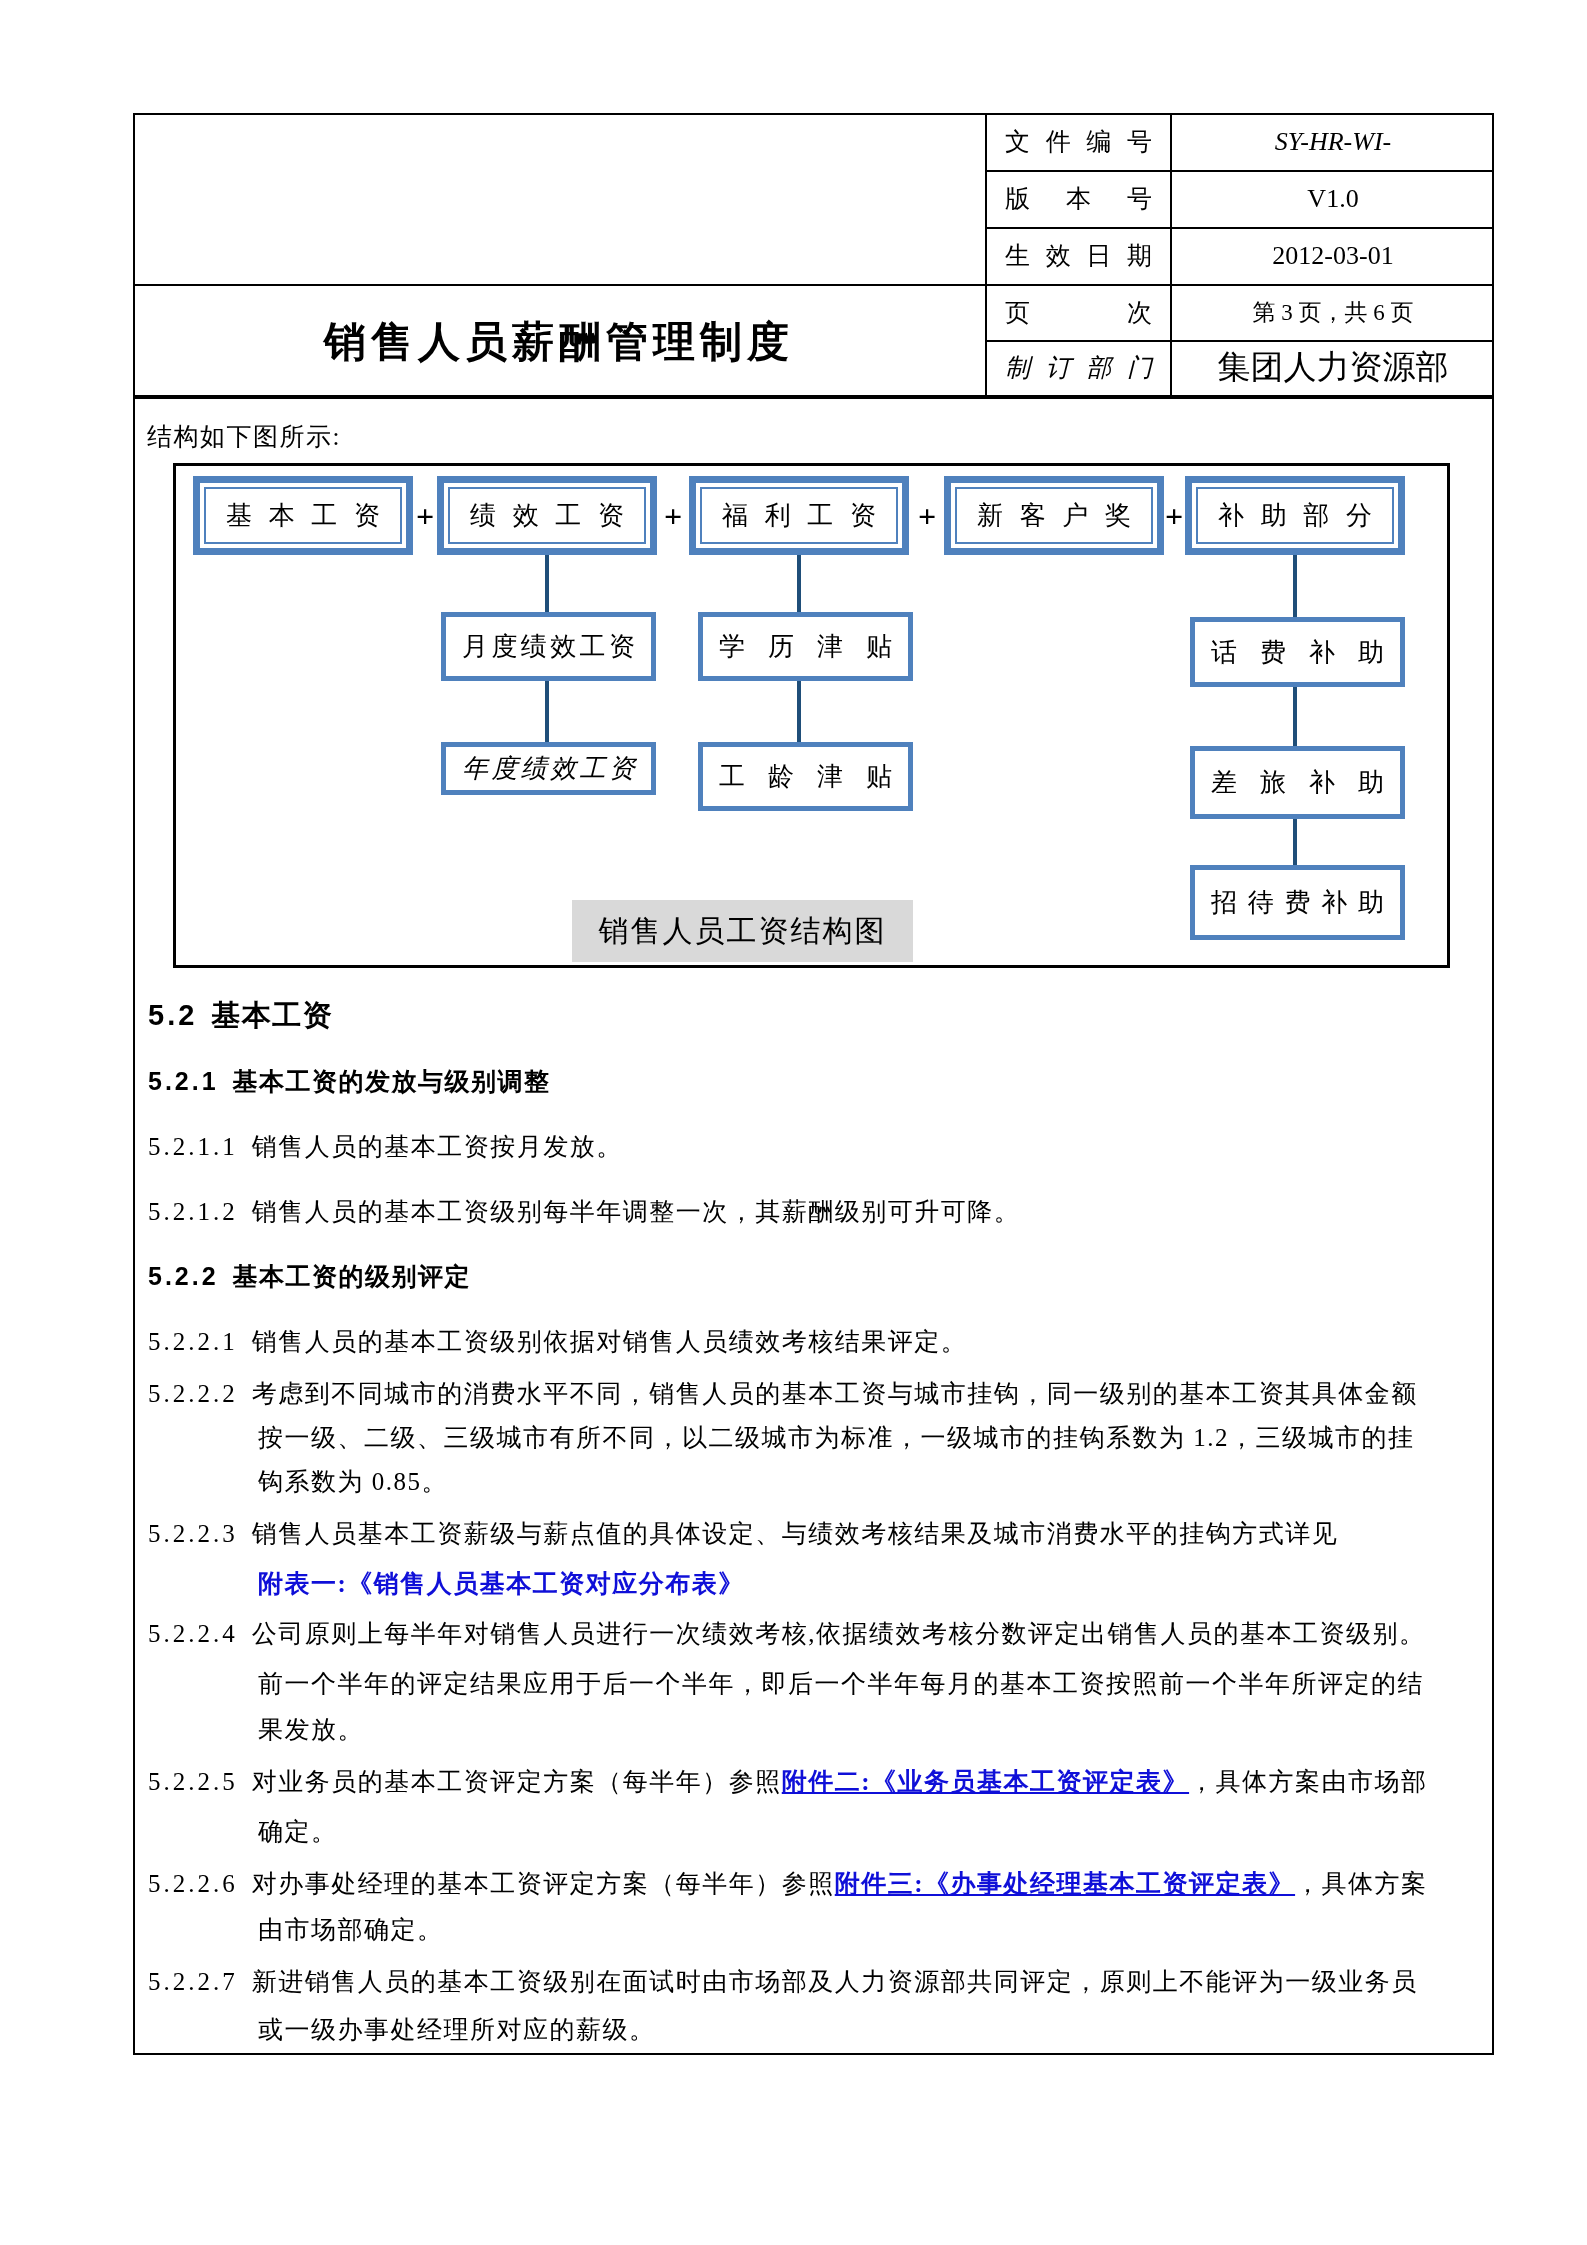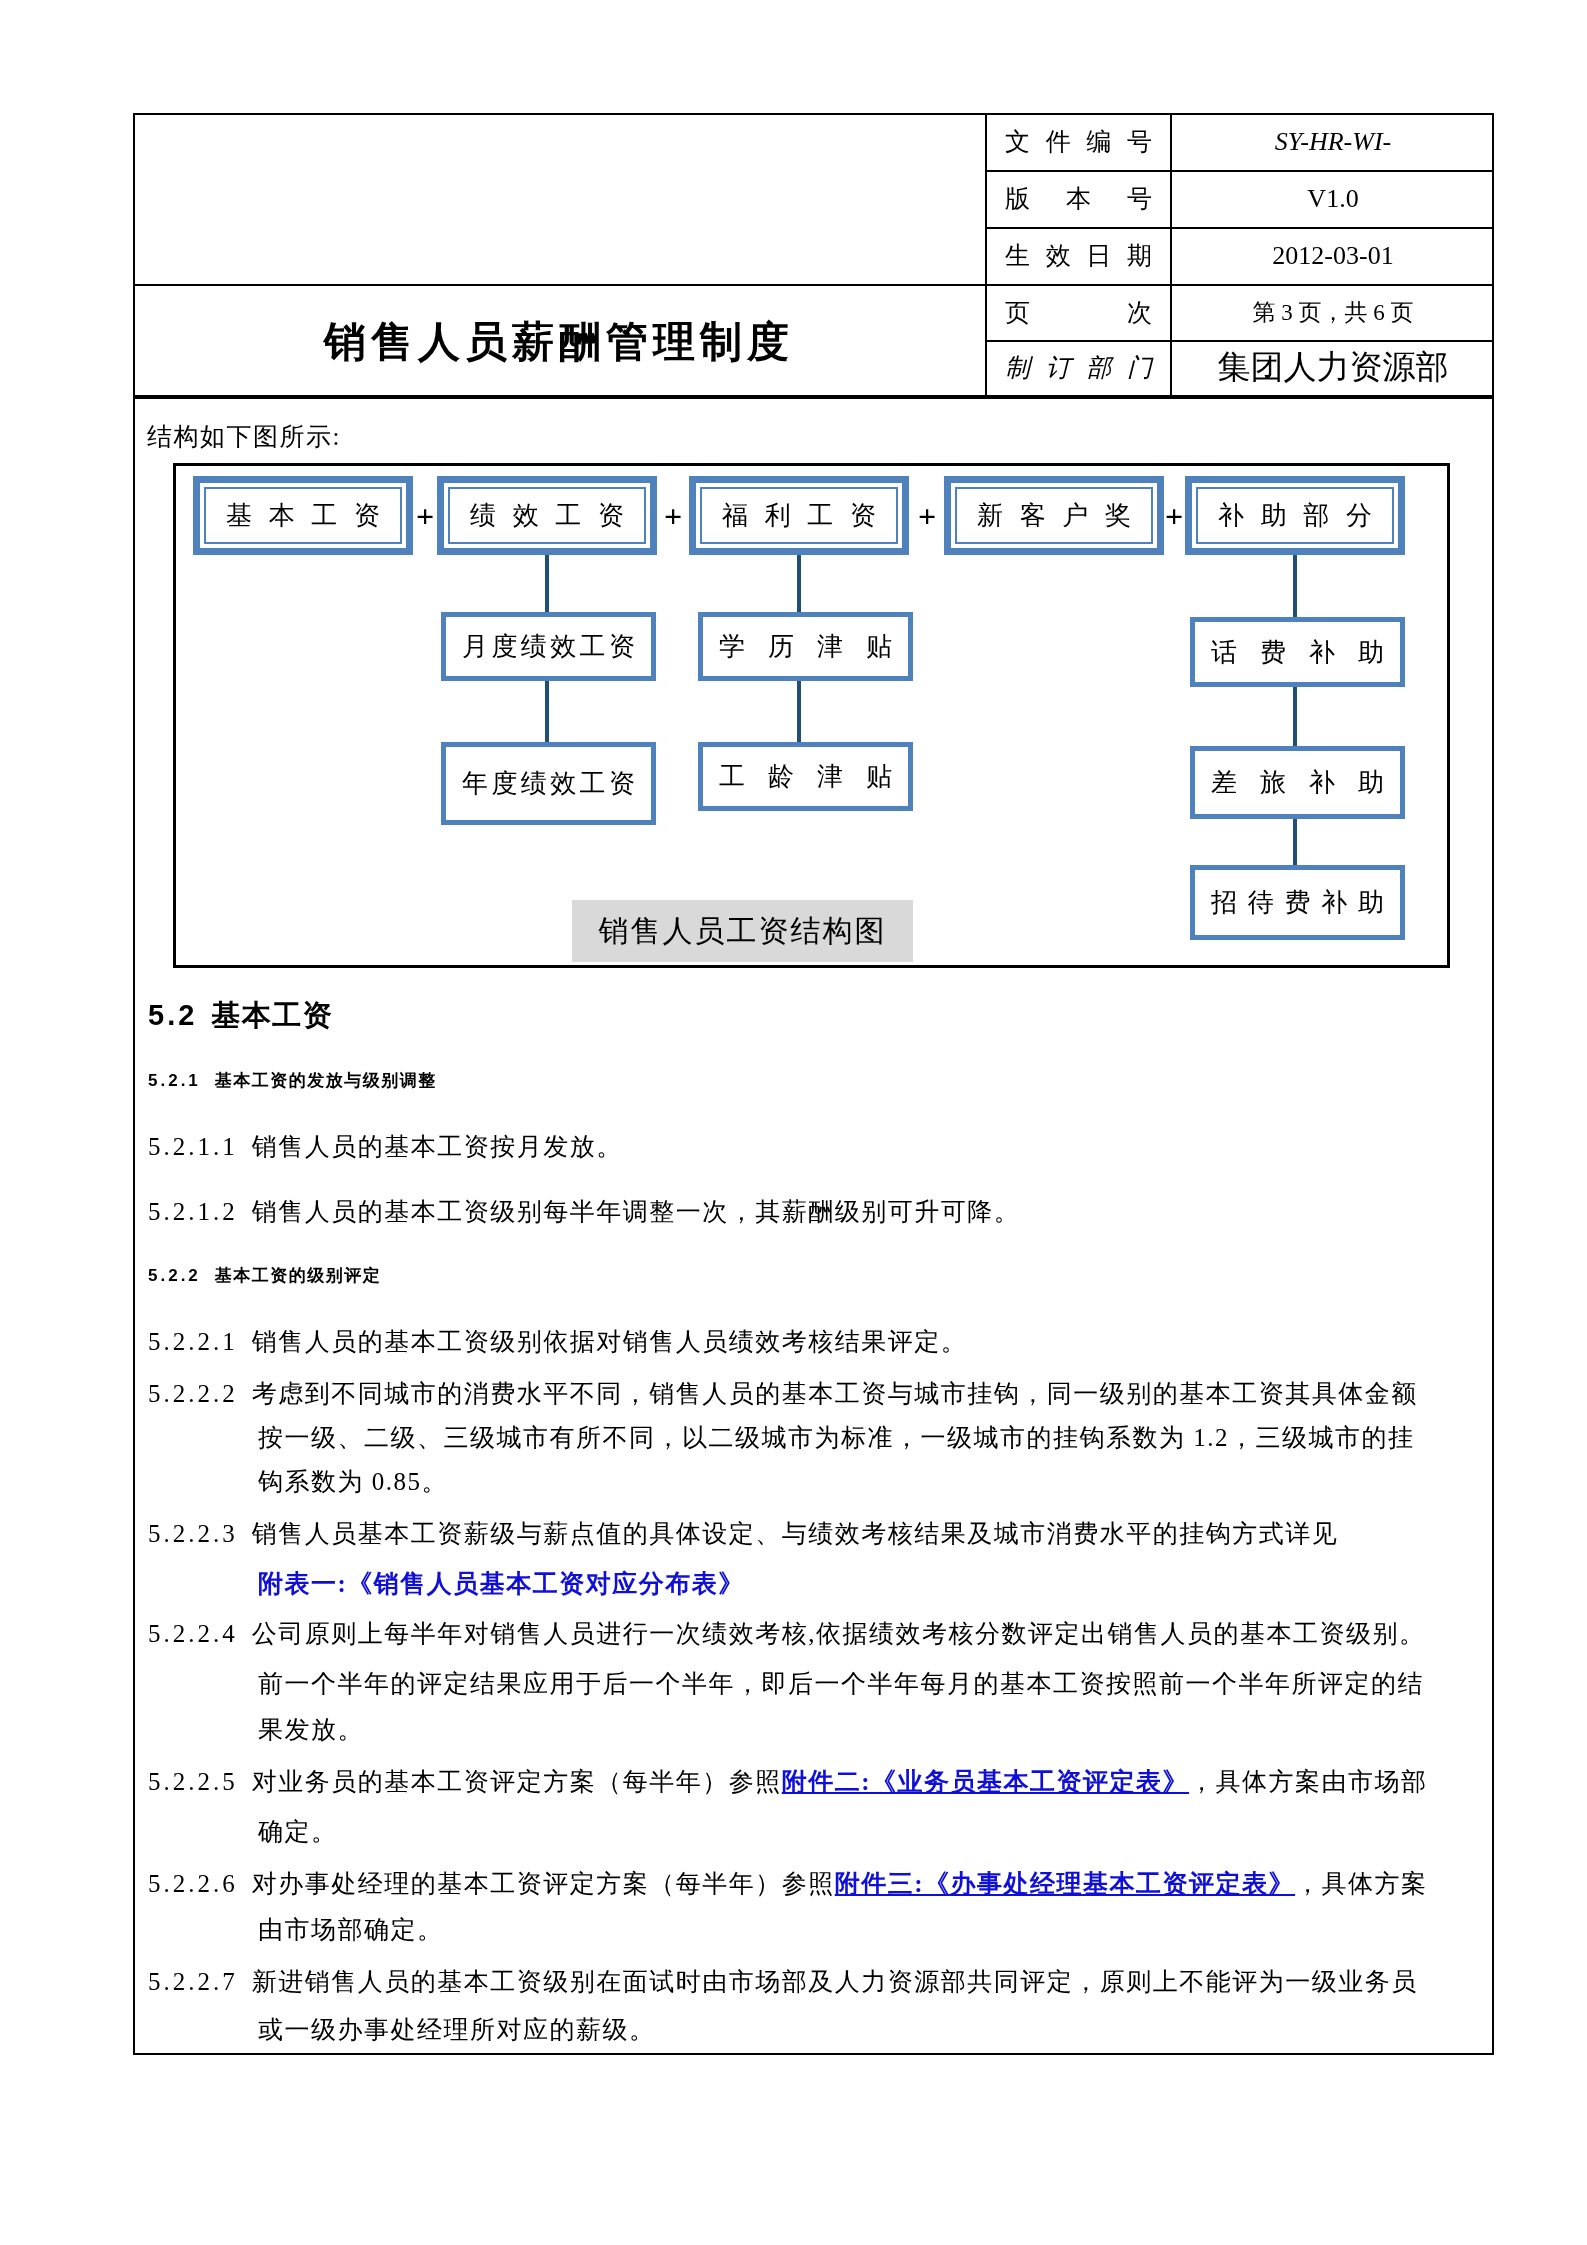--- a/index.html
+++ b/index.html
@@ -31,21 +31,21 @@
         font-size:32px;font-weight:bold;}
   .conn{width:4px;background:#1f4e79;}
   #dcaption{left:572px;top:900px;width:341px;height:62px;background:#d9d9d9;
             display:flex;align-items:center;justify-content:center;font-size:30px;letter-spacing:2px;}
   
   .bl{left:148px;height:34px;line-height:34px;font-size:25px;letter-spacing:1.5px;white-space:nowrap;}
   .bl .num{margin-right:14px;letter-spacing:3px;}
   .cont{left:258px;}
   .hb{font-family:"Liberation Sans","DejaVu Sans",sans-serif;font-weight:bold;}
   .h1{font-size:29px;}
-  .h2{font-size:17px;}
+  .h2{font-size:25px;}
   .lnk{color:#0f0fd8;font-weight:bold;}
   .u{text-decoration:underline;}
   #intro{left:147px;top:420px;}
 </style>
 </head>
 <body>
 
 <div id="page">
 
   <div id="frame" class="abs"></div>
@@ -121,21 +121,21 @@
   <div class="abs conn" style="left:545px;top:681px;height:61px;"></div>
   <div class="abs conn" style="left:797px;top:555px;height:57px;"></div>
   <div class="abs conn" style="left:797px;top:681px;height:61px;"></div>
   <div class="abs conn" style="left:1293px;top:555px;height:62px;"></div>
   <div class="abs conn" style="left:1293px;top:687px;height:59px;"></div>
   <div class="abs conn" style="left:1293px;top:819px;height:46px;"></div>
 
   <div class="abs sbox" style="left:441px;top:612px;height:69px;">
       <span>月度绩效工资</span>
     </div>
-  <div class="abs sbox" style="left:441px;top:742px;height:83px;">
+  <div class="abs sbox" style="left:441px;top:742px;height:53px;font-style:italic;">
       <span>年度绩效工资</span>
     </div>
   <div class="abs sbox" style="left:698px;top:612px;height:69px;">
       <span>学历津贴</span>
     </div>
   <div class="abs sbox" style="left:698px;top:742px;height:69px;">
       <span>工龄津贴</span>
     </div>
   <div class="abs sbox" style="left:1190px;top:617px;height:70px;">
       <span>话费补助</span>

